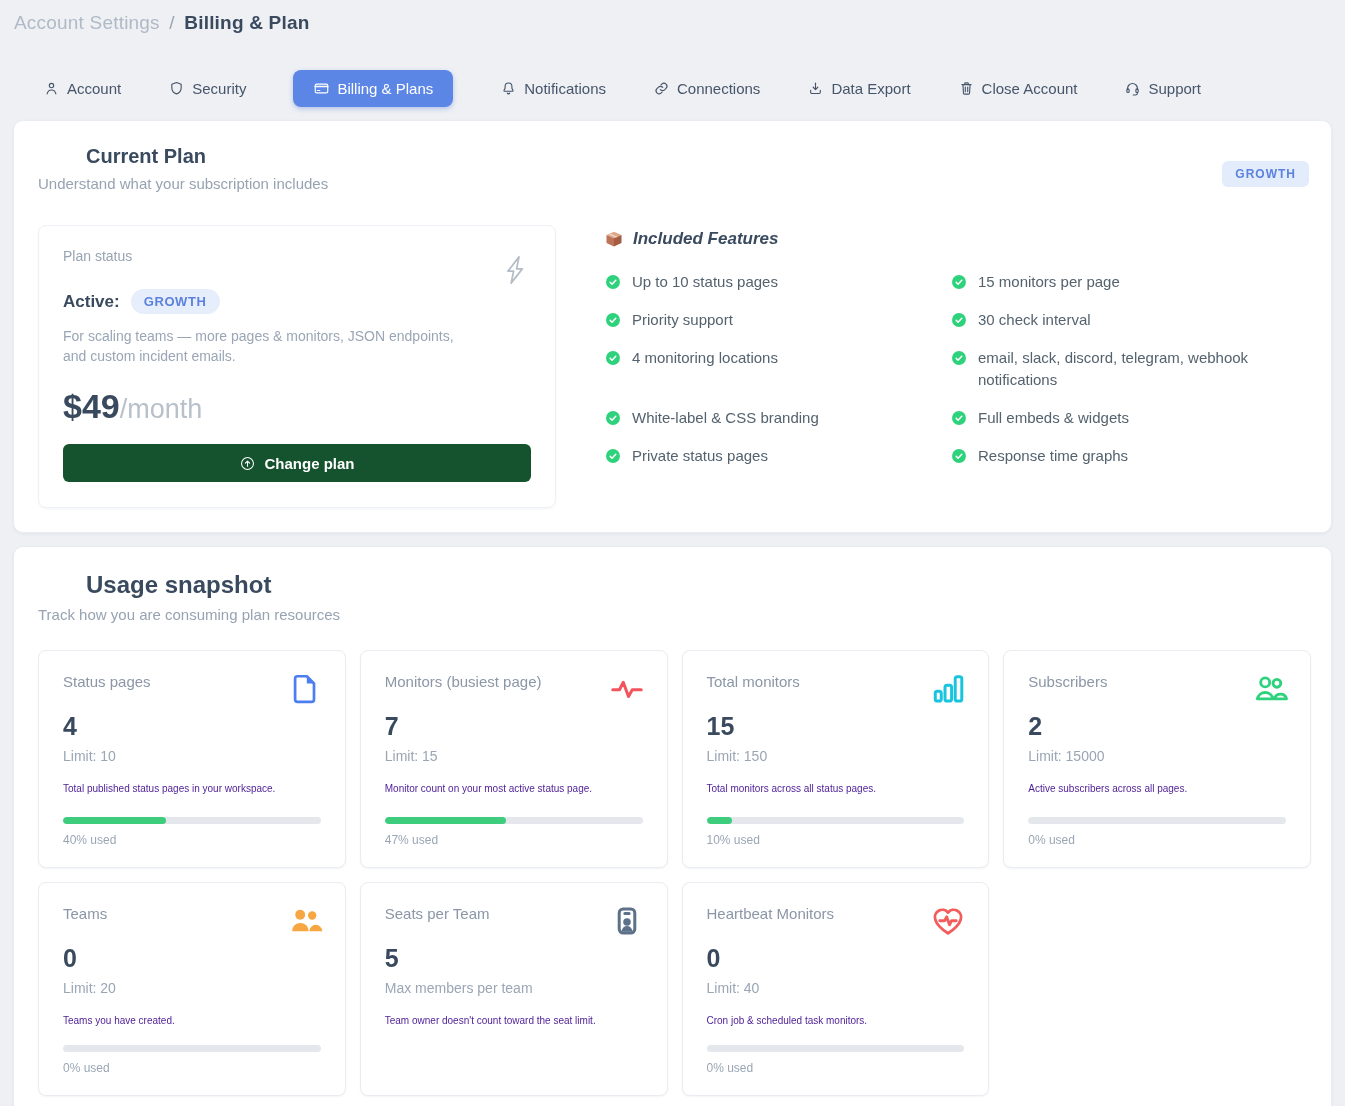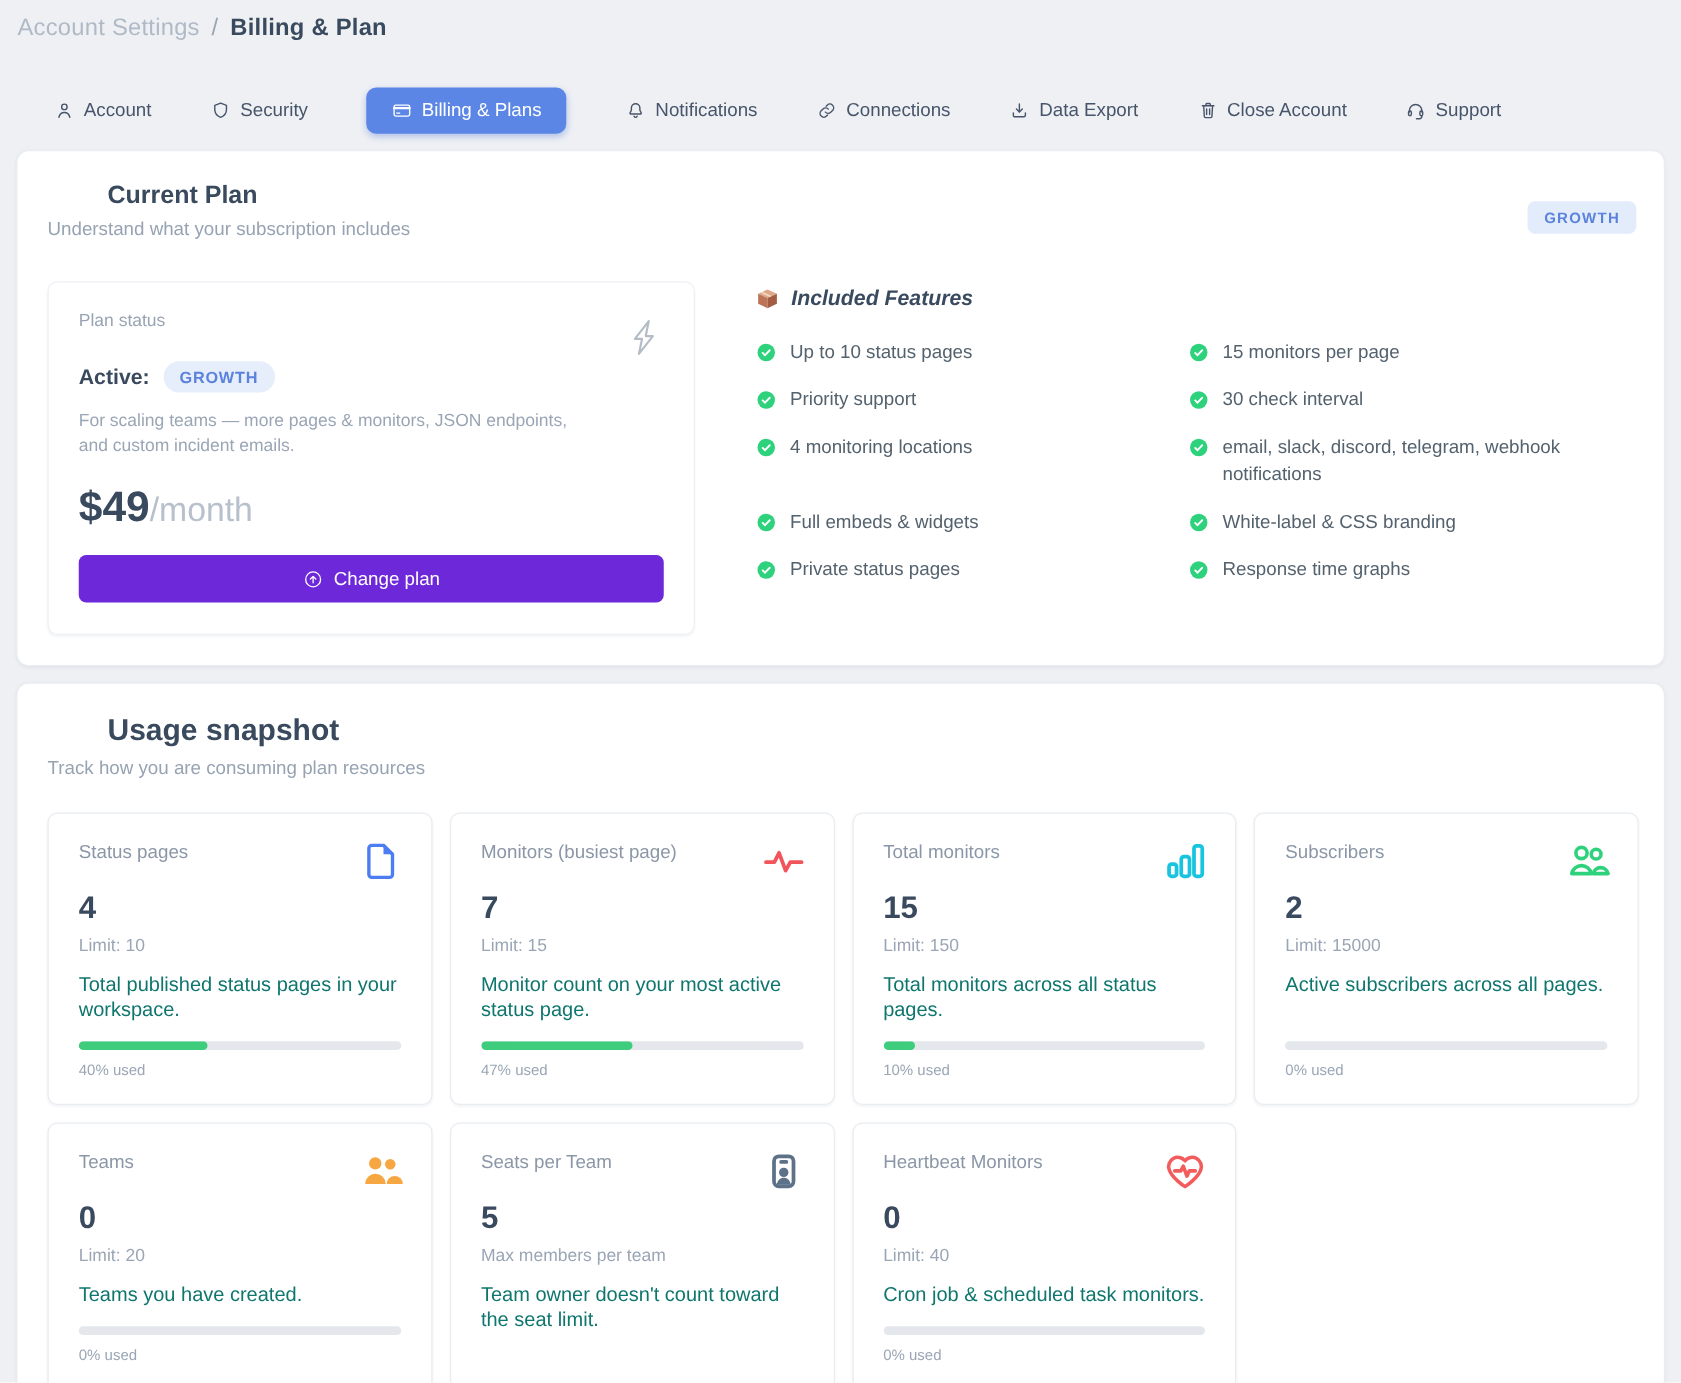--- a/index.html
+++ b/index.html
@@ -44,22 +44,22 @@
   .plan-status-label { font-size:14px; color:#99a4b3; }
   .active-row { display:flex; align-items:center; gap:11px; margin-top:25px; }
   .active-word { font-size:17px; font-weight:700; color:#3a4a5e; }
   .pill-badge { background:#e6edfb; color:#5b82dd; font-size:13px; letter-spacing:.6px;
                 padding:5px 13px; border-radius:13px; font-weight:600; }
   .plan-desc { font-size:14px; color:#9aa6b5; line-height:20px; margin-top:12px; max-width:410px; }
   .price-row { margin-top:21px; }
   .price { font-size:34px; font-weight:700; color:#3a4a5e; }
   .period { font-size:27px; font-weight:400; color:#b7c0cb; }
   .change-plan-btn { display:flex; align-items:center; justify-content:center; gap:8px;
-                     width:100%; height:38px; margin-top:18px; background:#6d28d9; color:#fff;
-                     border:none; border-radius:6px; font-family:inherit; font-size:15px; cursor:pointer; }
+                     width:100%; height:38px; margin-top:18px; background:#14532d; color:#fff;
+                     border:none; border-radius:6px; font-family:inherit; font-size:15px; cursor:pointer;font-weight:bold; }
   .change-plan-btn svg { width:17px; height:17px; }
   .bolt { position:absolute; top:28px; right:26px; width:28px; height:32px; }
 
   .features { flex:1; padding:4px 0 0 48px; }
   .feat-head { display:flex; align-items:center; gap:9px;font-style:italic; }
   .feat-head svg { width:20px; height:20px; }
   .feat-title { font-size:17px; font-weight:700; color:#3a4a5e; }
   .feat-grid { display:grid; grid-template-columns:346px 1fr; row-gap:16px; margin-top:22px; }
   .feat-item { display:flex; align-items:flex-start; gap:10px; font-size:15px; color:#54626e;
                line-height:22px; max-width:300px; }
@@ -69,21 +69,21 @@
   .usage-card { padding:24px 20px 22px 24px; }
   .usage-grid { display:grid; grid-template-columns:repeat(4,1fr); gap:14px; margin-top:27px; }
   .u-card { border:1px solid #e9edf1; border-radius:8px; box-shadow:0 1px 2px rgba(25,40,70,.05);
             padding:22px 24px 20px; display:flex; flex-direction:column; min-height:218px; background:#fff; }
   .usage-grid .u-card:nth-child(n+5) { min-height:198px; }
   .u-head { display:flex; justify-content:space-between; align-items:flex-start; }
   .u-title { font-size:15px; color:#8b97a7; }
   .u-icon { width:36px; height:36px; margin:-2px -2px 0 0; flex:0 0 auto; }
   .u-value { font-size:25px; font-weight:700; color:#3a4a5e; margin-top:5px; }
   .u-limit { font-size:14px; color:#9aa6b5; margin-top:7px; }
-  .u-desc { font-size:16px; color:#0f766e; line-height:20px; margin-top:15px; }
+  .u-desc { font-size:10px; color:#4c1d95; line-height:20px; margin-top:15px; }
   .u-bar-wrap { margin-top:auto; padding-top:14px; }
   .u-bar { height:7px; background:#e4e8ed; border-radius:4px; overflow:hidden; }
   .u-fill { height:100%; background:#3ecd7d; border-radius:4px; width:0; }
   .u-pct { font-size:12px; color:#9aa6b5; margin-top:9px; }
 </style>
 </head>
 <body>
 
 <div class="page">
 
@@ -236,28 +236,28 @@
                 <circle cx="12" cy="12" r="9.3" fill="#2fd27c"></circle>
                 <path d="M8.2 12.4l2.5 2.5 5-5.3" fill="none" stroke="#fff" stroke-width="2" stroke-linecap="round" stroke-linejoin="round"></path>
               </svg>
               <span>email, slack, discord, telegram, webhook notifications</span>
             </div>
           <div class="feat-item">
               <svg viewBox="0 0 24 24">
                 <circle cx="12" cy="12" r="9.3" fill="#2fd27c"></circle>
                 <path d="M8.2 12.4l2.5 2.5 5-5.3" fill="none" stroke="#fff" stroke-width="2" stroke-linecap="round" stroke-linejoin="round"></path>
               </svg>
+              <span>White-label &amp; CSS branding</span>
+            </div>
+          <div class="feat-item">
+              <svg viewBox="0 0 24 24">
+                <circle cx="12" cy="12" r="9.3" fill="#2fd27c"></circle>
+                <path d="M8.2 12.4l2.5 2.5 5-5.3" fill="none" stroke="#fff" stroke-width="2" stroke-linecap="round" stroke-linejoin="round"></path>
+              </svg>
               <span>Full embeds &amp; widgets</span>
-            </div>
-          <div class="feat-item">
-              <svg viewBox="0 0 24 24">
-                <circle cx="12" cy="12" r="9.3" fill="#2fd27c"></circle>
-                <path d="M8.2 12.4l2.5 2.5 5-5.3" fill="none" stroke="#fff" stroke-width="2" stroke-linecap="round" stroke-linejoin="round"></path>
-              </svg>
-              <span>White-label &amp; CSS branding</span>
             </div>
           <div class="feat-item">
               <svg viewBox="0 0 24 24">
                 <circle cx="12" cy="12" r="9.3" fill="#2fd27c"></circle>
                 <path d="M8.2 12.4l2.5 2.5 5-5.3" fill="none" stroke="#fff" stroke-width="2" stroke-linecap="round" stroke-linejoin="round"></path>
               </svg>
               <span>Private status pages</span>
             </div>
           <div class="feat-item">
               <svg viewBox="0 0 24 24">

